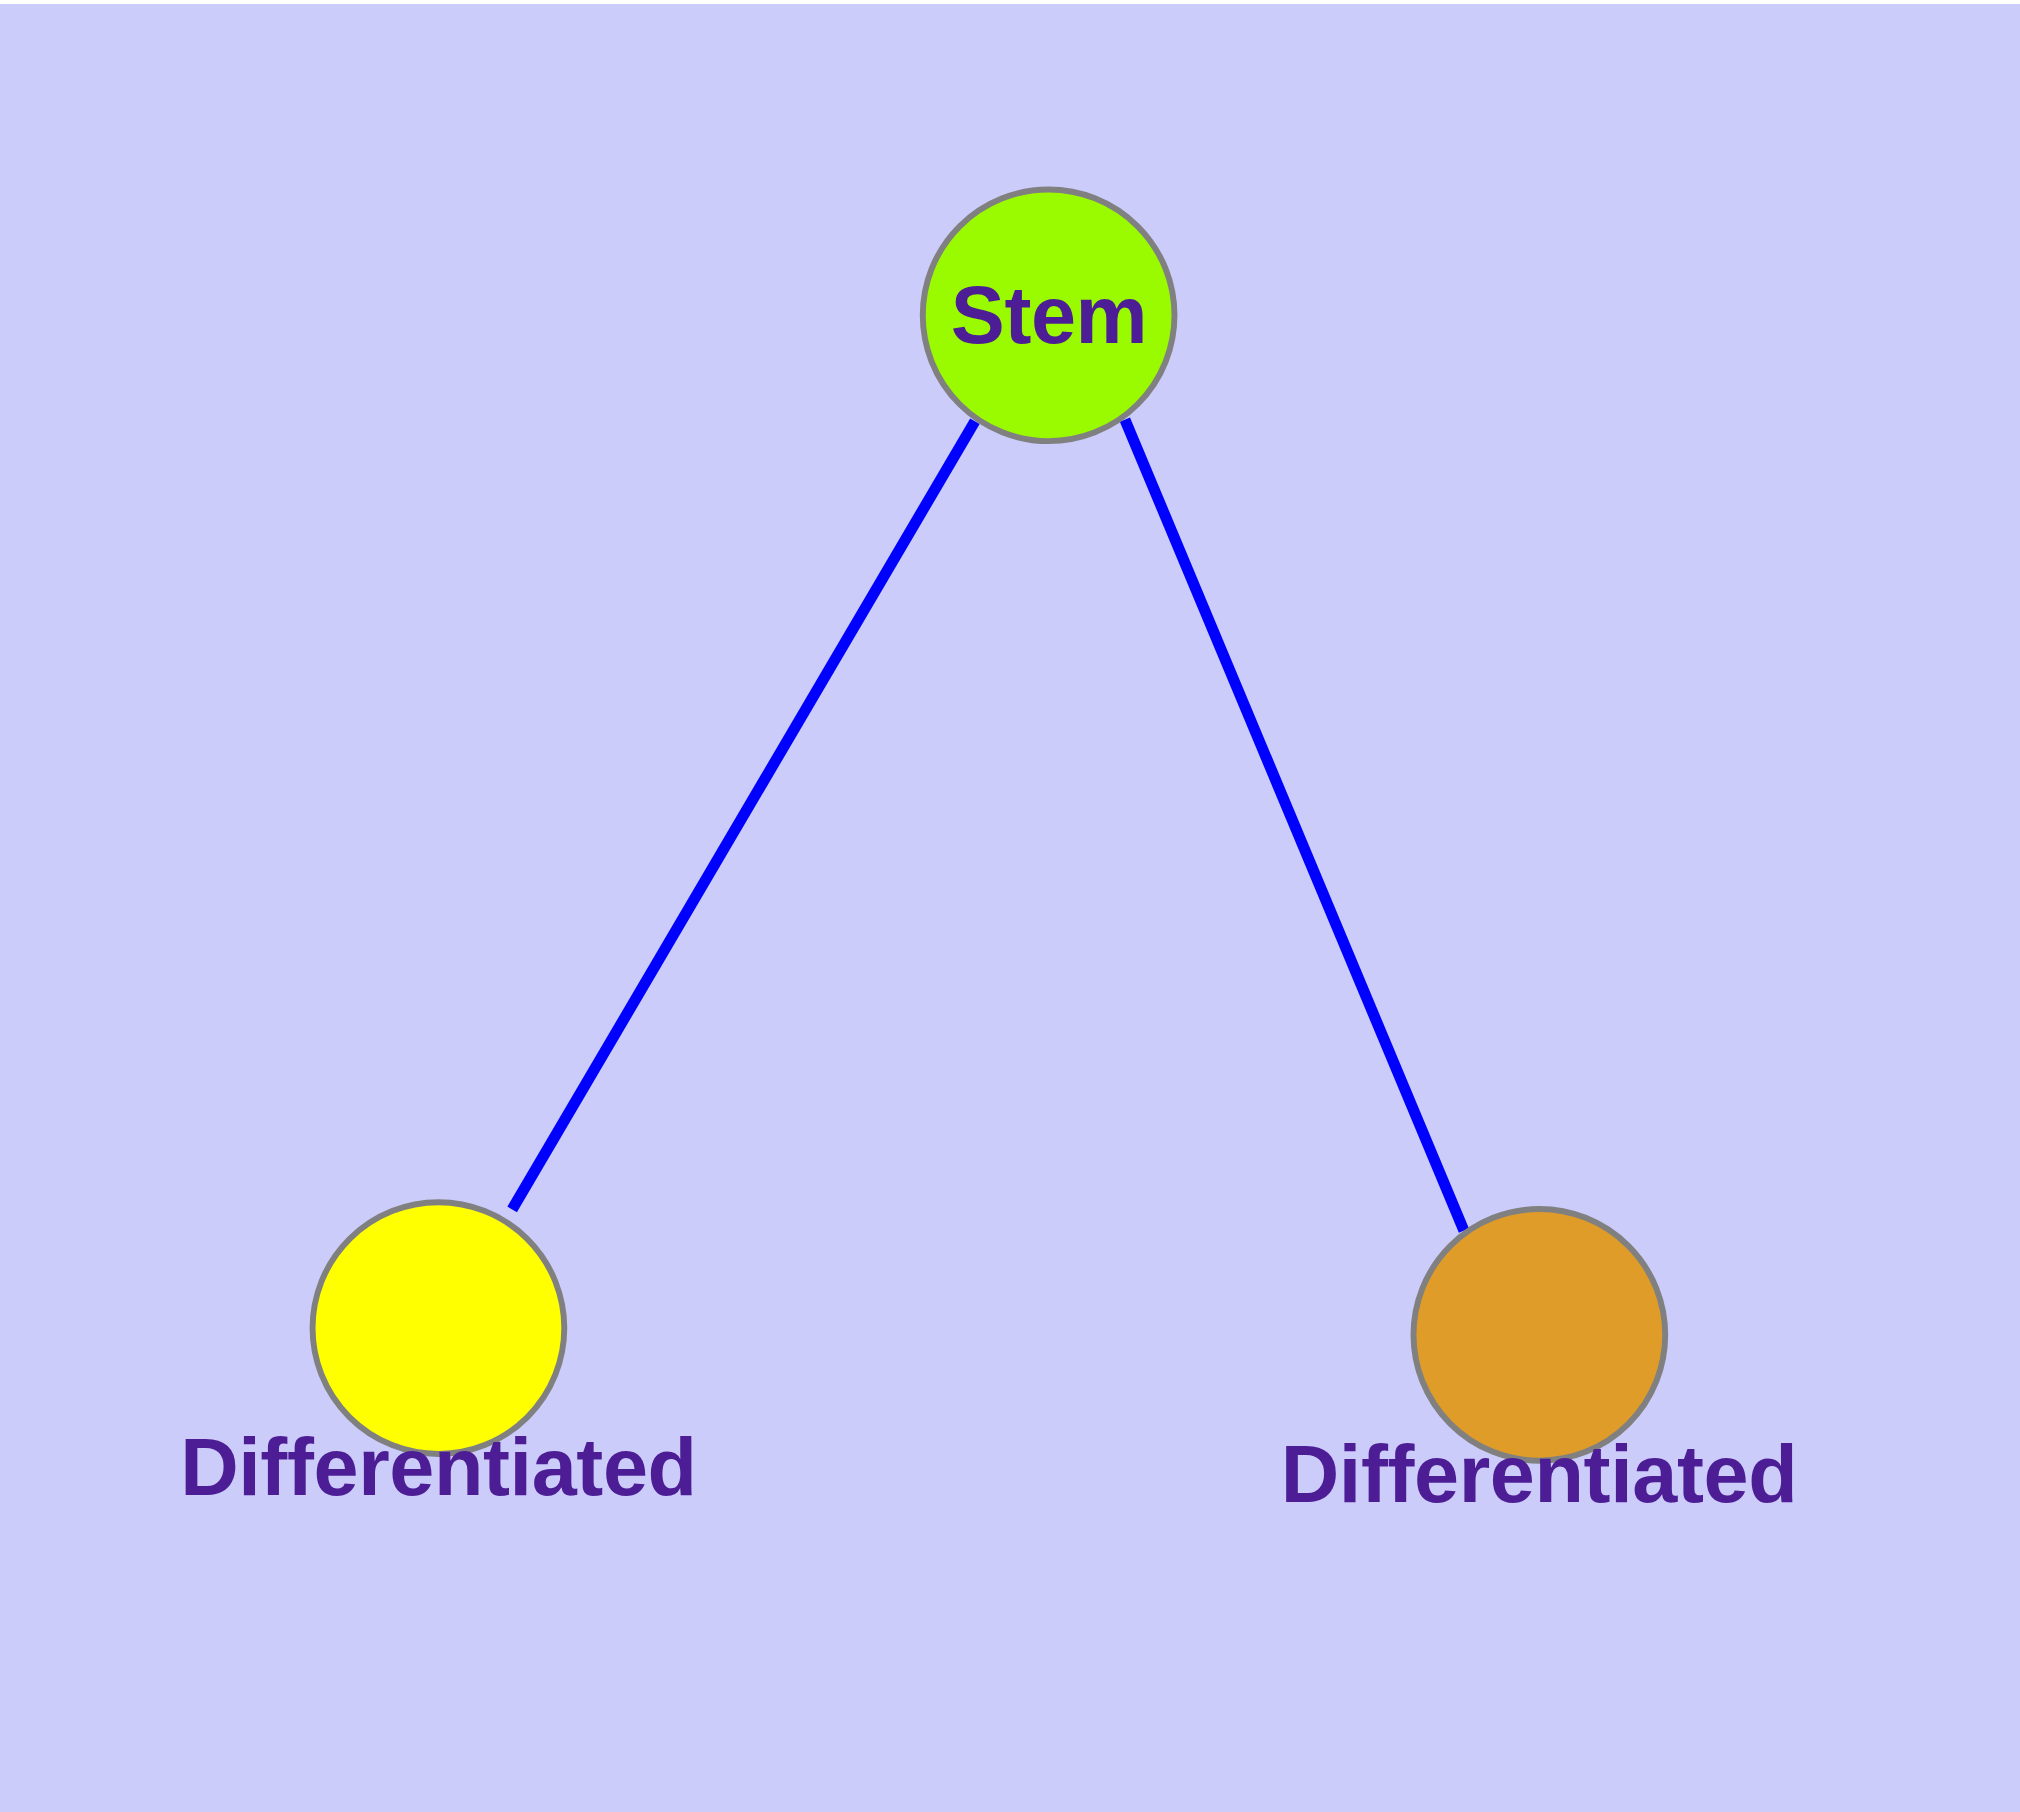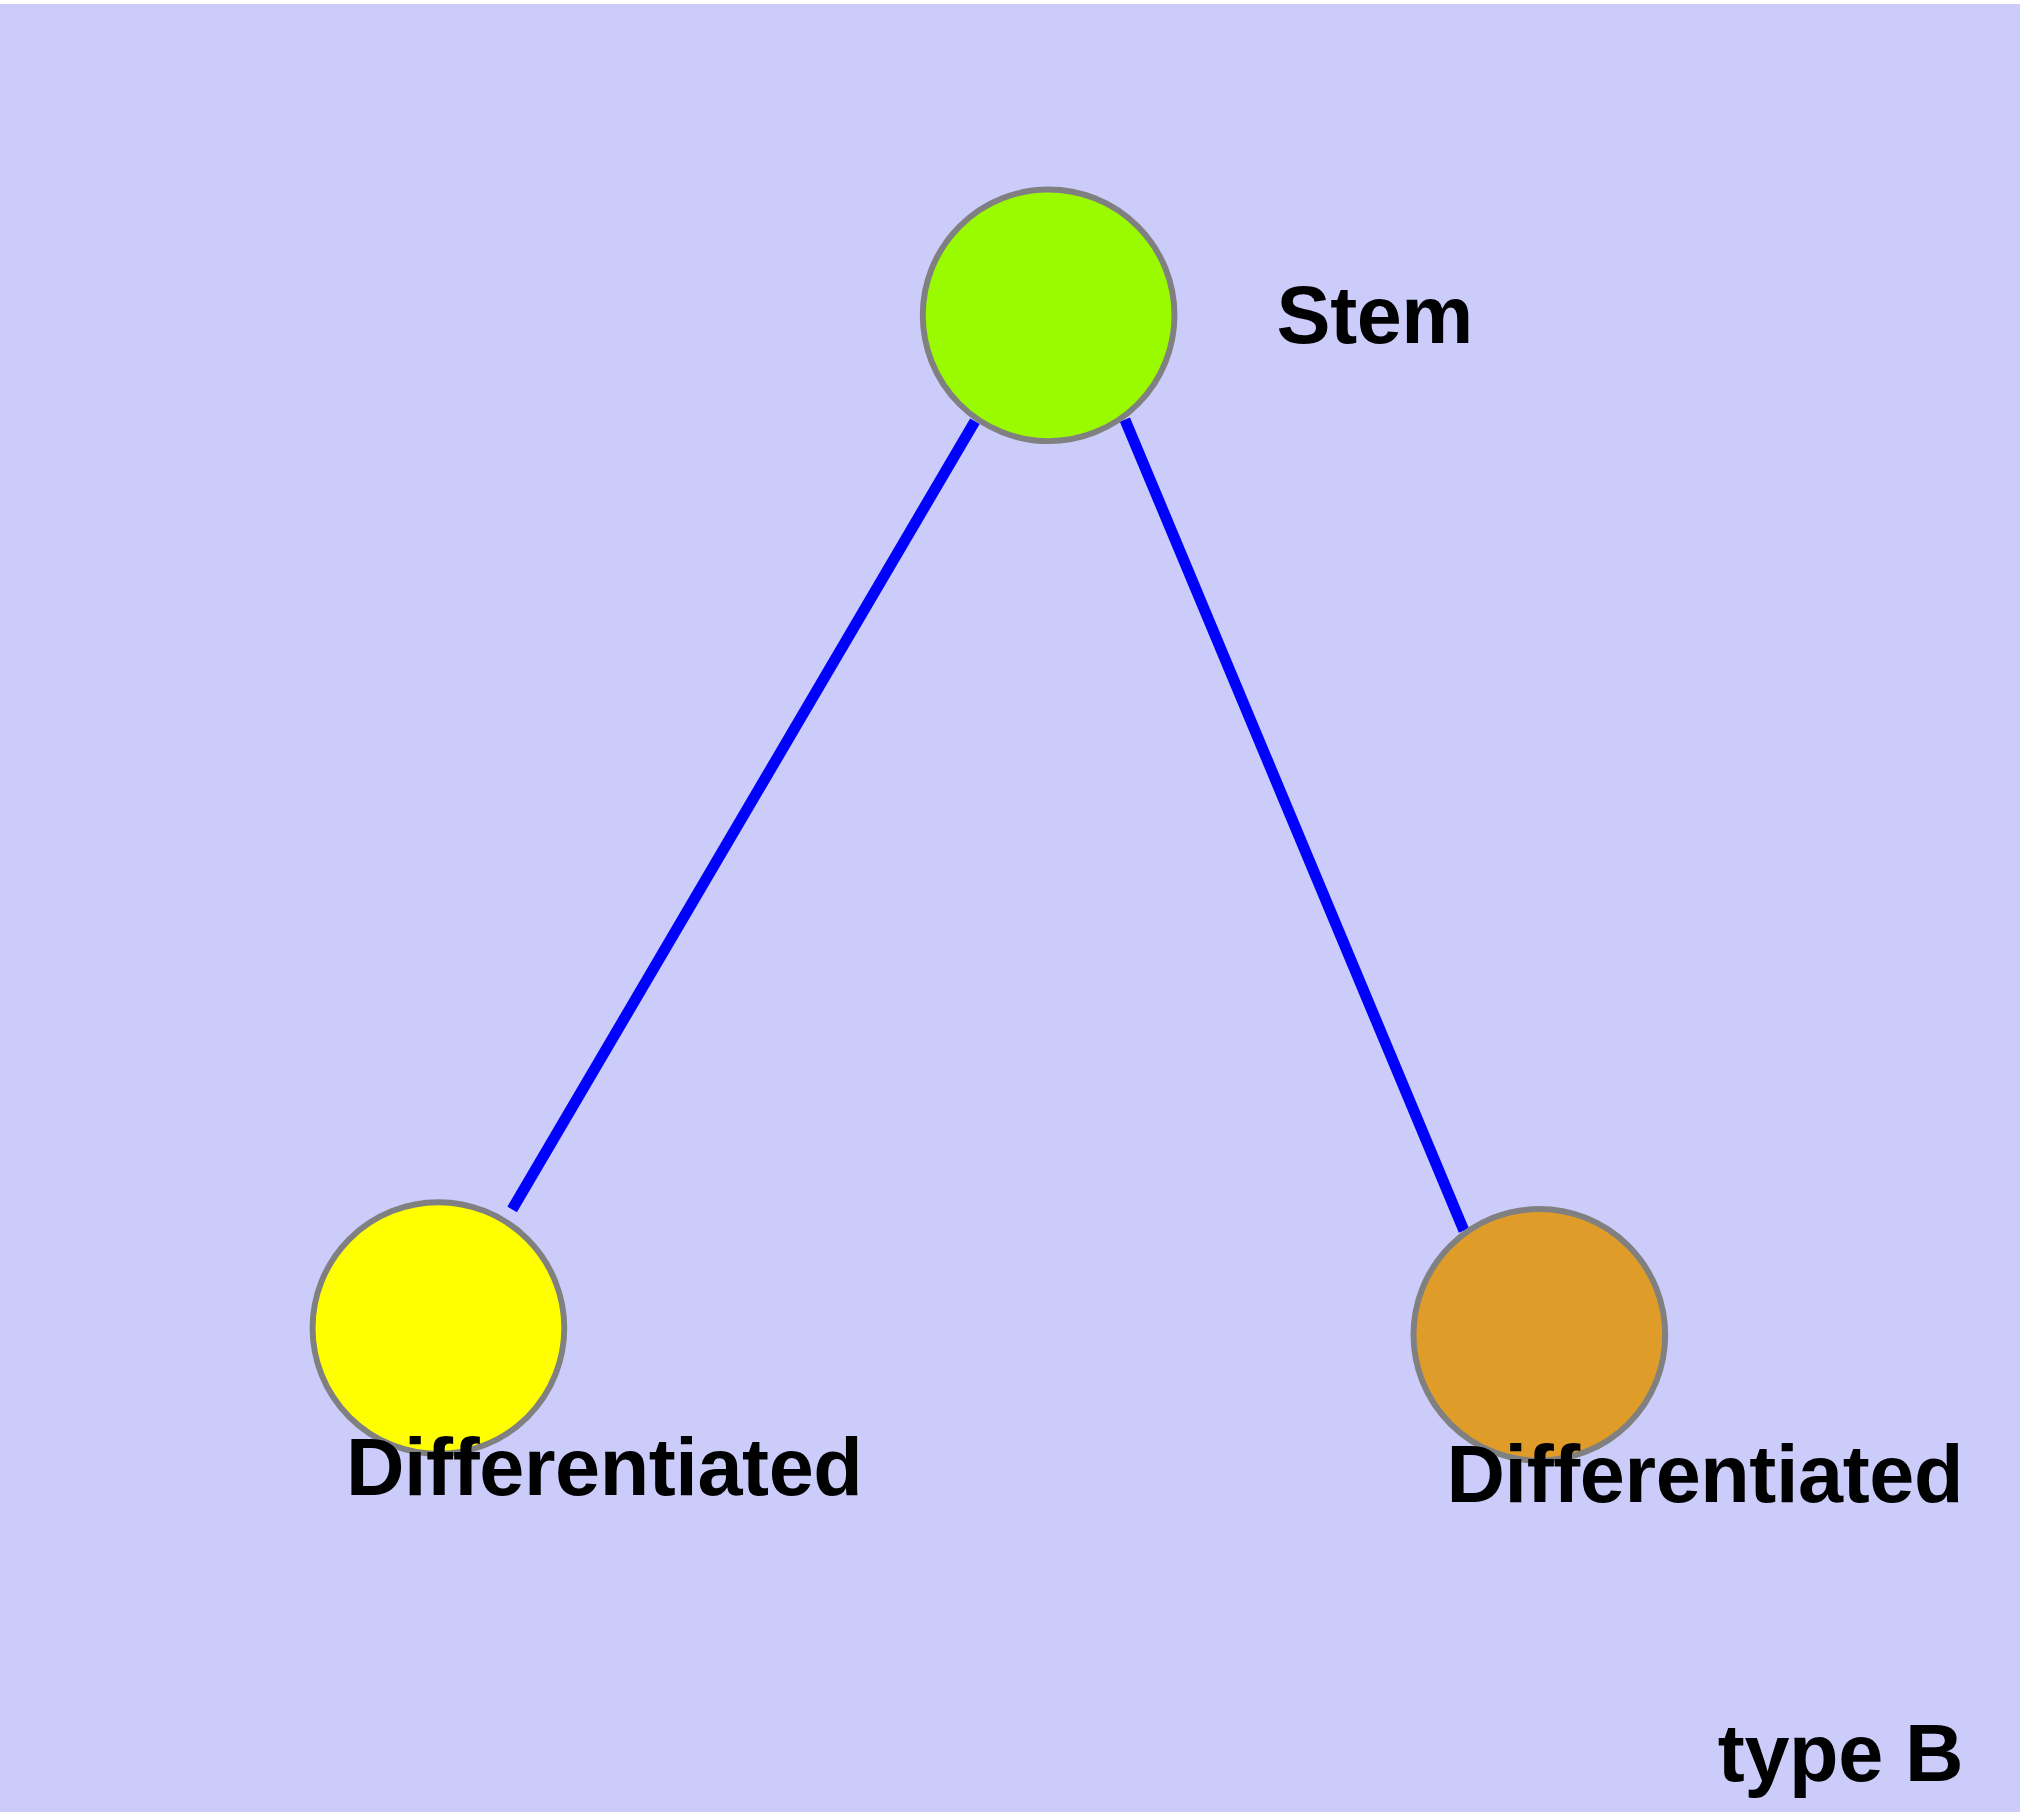--- a/index.html
+++ b/index.html
@@ -26,22 +26,22 @@
   }
   #graph-svg {
     position: absolute;
     left: 0;
     top: 0;
     width: 2021px;
     height: 1812px;
   }
   .node-label {
     position: absolute;
-    text-align: right;
-    color: #000000;
+    text-align: center;
+    color: #4c1d95;
     font-weight: bold;
     font-size: 81px;
     line-height: 93px;
     letter-spacing: -0.4px;
     white-space: pre;
     pointer-events: none;
     -webkit-font-smoothing: antialiased;
   }
 </style>
 </head>
@@ -64,17 +64,16 @@
   </svg>
 
   <div class="node-label" style="left:625px; top:269px; width:848px;">Stem</div>
 
   <div class="node-label" style="left:14.4px; top:1235px; width:848px;">
     <div>Differentiated</div>
   </div>
 
   <div class="node-label" style="left:1115px; top:1242px; width:848px;">
     <div>Differentiated</div>
-    <div>type B</div>
   </div>
 
 </div>
 
 
 </body></html>

